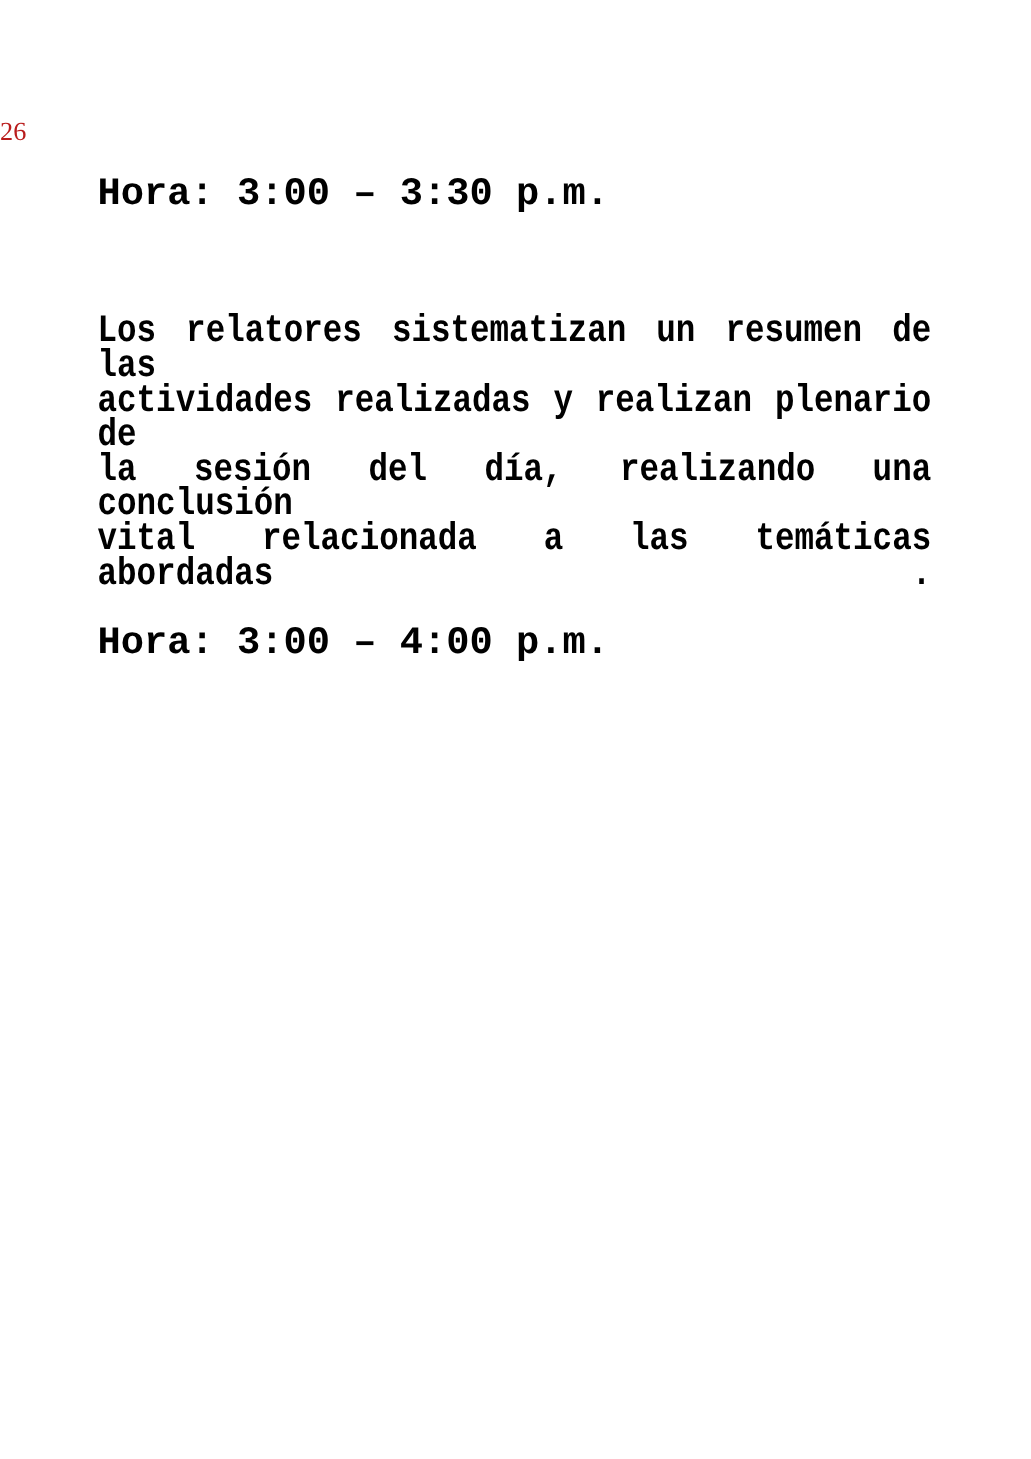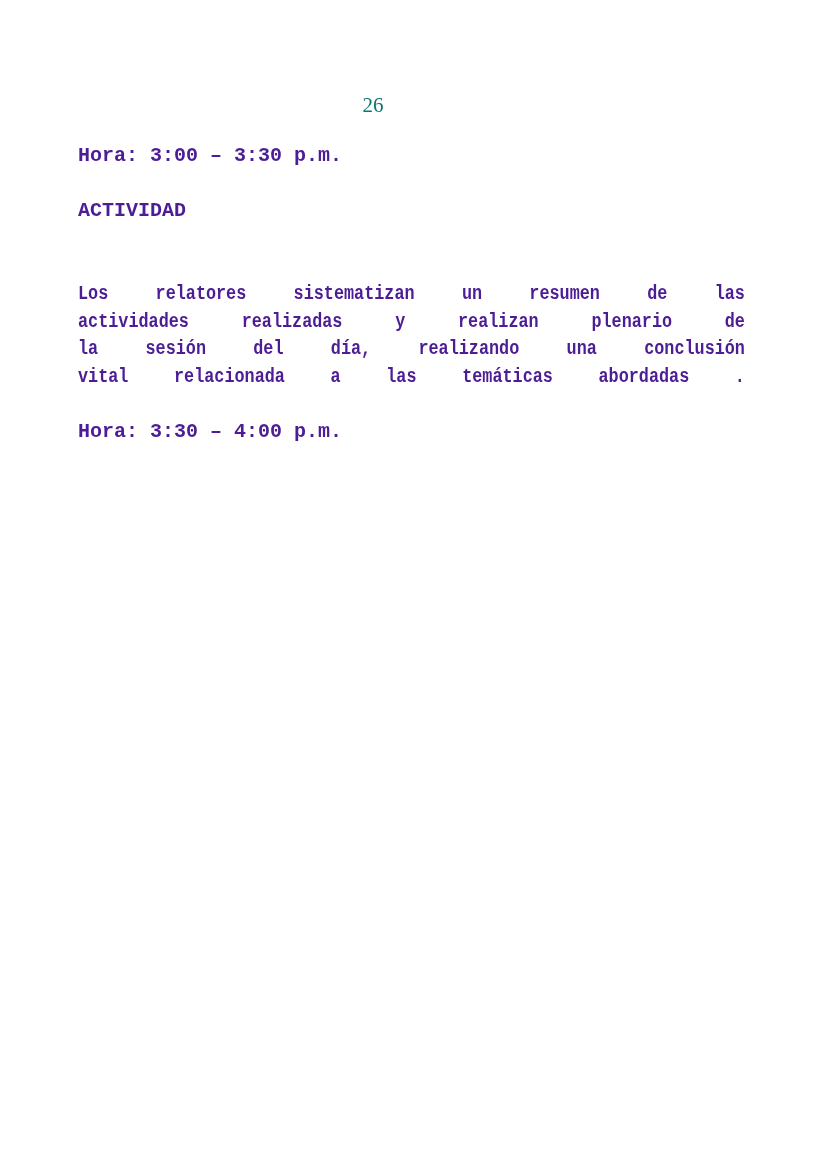--- a/index.html
+++ b/index.html
@@ -13,36 +13,36 @@
     height: 1167px;
     background: #ffffff;
     overflow: hidden;
     color: #161616;
   }
   .page-number {
     position: absolute;
     top: 93px;
     left: 0;
     width: 746px;            
-    text-align: center;
+    text-align: left;
     font-family: "Liberation Serif", serif;
     font-size: 21px;
     font-weight: 400;
-    color: #0f766e;
+    color: #b91c1c;
   }
   .doc-body {
     position: absolute;
     left: 78px;
     top: 142px;
     width: 667px;
     font-family: "Liberation Mono", "DejaVu Sans Mono", monospace;
     font-weight: 700;
-    font-size: 20px;
+    font-size: 31px;
     line-height: 27.6px;
-    color: #4c1d95;
+    color: #000000;
   }
   .line {
     white-space: pre;
   }
   .spacer-1 { height: 27.6px; }
   .spacer-2 { height: 55.2px; }
   
   .para {
     width: 794px;
     transform: scaleX(0.84);
@@ -60,31 +60,30 @@
 <div class="page">
 
   <div class="page-number">26</div>
 
   <div class="doc-body">
 
     <div class="line">Hora: 3:00 – 3:30 p.m.</div>
 
     <div class="spacer-1"></div>
 
-    <div class="line">ACTIVIDAD</div>
 
 
     <div class="spacer-2"></div>
 
 
     <div class="para">
       <div class="jline">Los relatores sistematizan un resumen de las</div>
       <div class="jline">actividades realizadas y realizan plenario de</div>
       <div class="jline">la sesión del día, realizando una conclusión</div>
       <div class="jline">vital relacionada a las temáticas abordadas .</div>
     </div>
 
     <div class="spacer-1"></div>
 
-    <div class="line">Hora: 3:30 – 4:00 p.m.</div>
+    <div class="line">Hora: 3:00 – 4:00 p.m.</div>
 
   </div>
 </div>
 
 </body></html>

